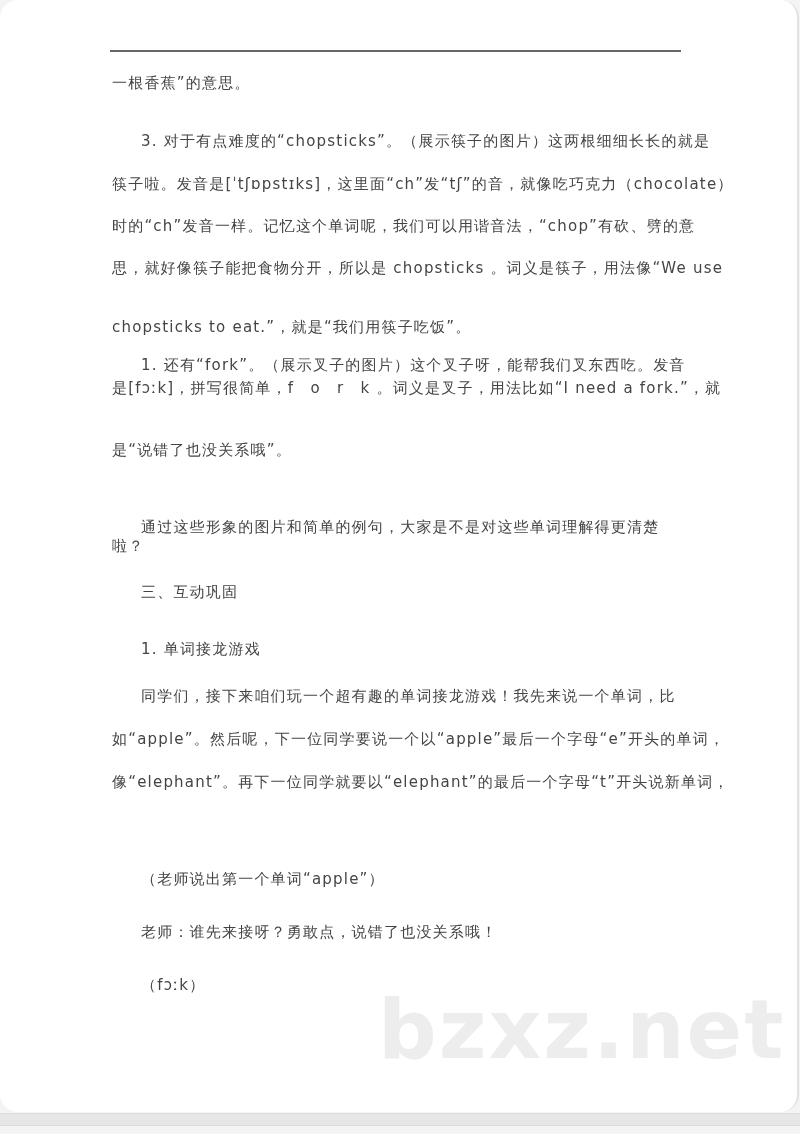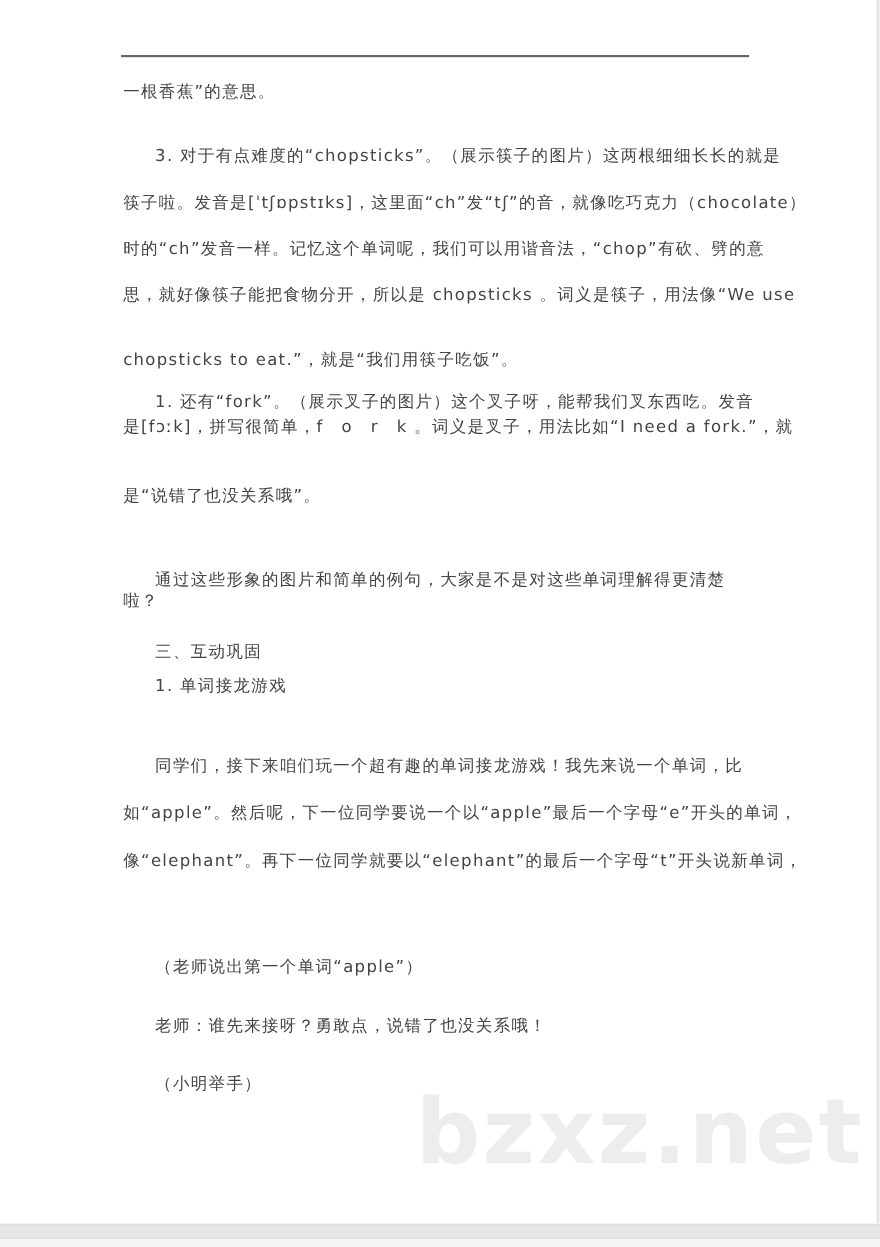--- a/index.html
+++ b/index.html
@@ -2,21 +2,21 @@
 <html><head>
   <meta charset="utf-8">
   <style>
     html, body { margin: 0; padding: 0; }
     body {
       width: 800px; height: 1134px; background: #f4f4f4; position: relative; overflow: hidden;
       font-family: "DejaVu Sans", "Liberation Sans", sans-serif;
     }
     .page {
       position: absolute; left: 0; top: 0; width: 797px; height: 1112px;
-      background: #ffffff; border-right: 2px solid #e2e2e2;
+      background: #ffffff; border-right: 2px solid #e2e2e2; border-radius: 18px;
     }
     .bottom-band {
       position: absolute; left: 0; top: 1113px; width: 800px; height: 11px;
       background: #e6e6e6; border-top: 1px solid #dcdcdc; border-bottom: 1px solid #dcdcdc;
     }
     .header-rule {
       position: absolute; left: 110px; top: 50px; width: 571px; height: 2px;
       background: #666666;
     }
     .line {
@@ -40,24 +40,24 @@
   <div class="line" style="top:174px">筷子啦。发音是[ˈtʃɒpstɪks]，这里面“ch”发“tʃ”的音，就像吃巧克力（chocolate）</div>
   <div class="line" style="top:216px">时的“ch”发音一样。记忆这个单词呢，我们可以用谐音法，“chop”有砍、劈的意</div>
   <div class="line" style="top:258px">思，就好像筷子能把食物分开，所以是 chopsticks 。词义是筷子，用法像“We use</div>
   <div class="line" style="top:317px">chopsticks to eat.”，就是“我们用筷子吃饭”。</div>
   <div class="line indent" style="top:355px">1. 还有“fork”。（展示叉子的图片）这个叉子呀，能帮我们叉东西吃。发音</div>
   <div class="line" style="top:378px">是[fɔːk]，拼写很简单，f　o　r　k 。词义是叉子，用法比如“I need a fork.”，就</div>
   <div class="line" style="top:440px">是“说错了也没关系哦”。</div>
   <div class="line indent" style="top:517px">通过这些形象的图片和简单的例句，大家是不是对这些单词理解得更清楚</div>
   <div class="line" style="top:536px">啦？</div>
   <div class="line indent" style="top:582px">三、互动巩固</div>
-  <div class="line indent" style="top:613px">1. 单词接龙游戏</div>
+  <div class="line indent" style="top:639px">1. 单词接龙游戏</div>
   <div class="line indent" style="top:686px">同学们，接下来咱们玩一个超有趣的单词接龙游戏！我先来说一个单词，比</div>
   <div class="line" style="top:729px">如“apple”。然后呢，下一位同学要说一个以“apple”最后一个字母“e”开头的单词，</div>
   <div class="line" style="top:772px">像“elephant”。再下一位同学就要以“elephant”的最后一个字母“t”开头说新单词，</div>
   <div class="line indent" style="top:869px">（老师说出第一个单词“apple”）</div>
   <div class="line indent" style="top:922px">老师：谁先来接呀？勇敢点，说错了也没关系哦！</div>
-  <div class="line indent" style="top:975px">（小明举手）</div>
+  <div class="line indent" style="top:975px">（fɔːk）</div>
 
   <div class="watermark">bzxz.net</div>
 </div>
 
 <div class="bottom-band"></div>
 
 </body></html>

